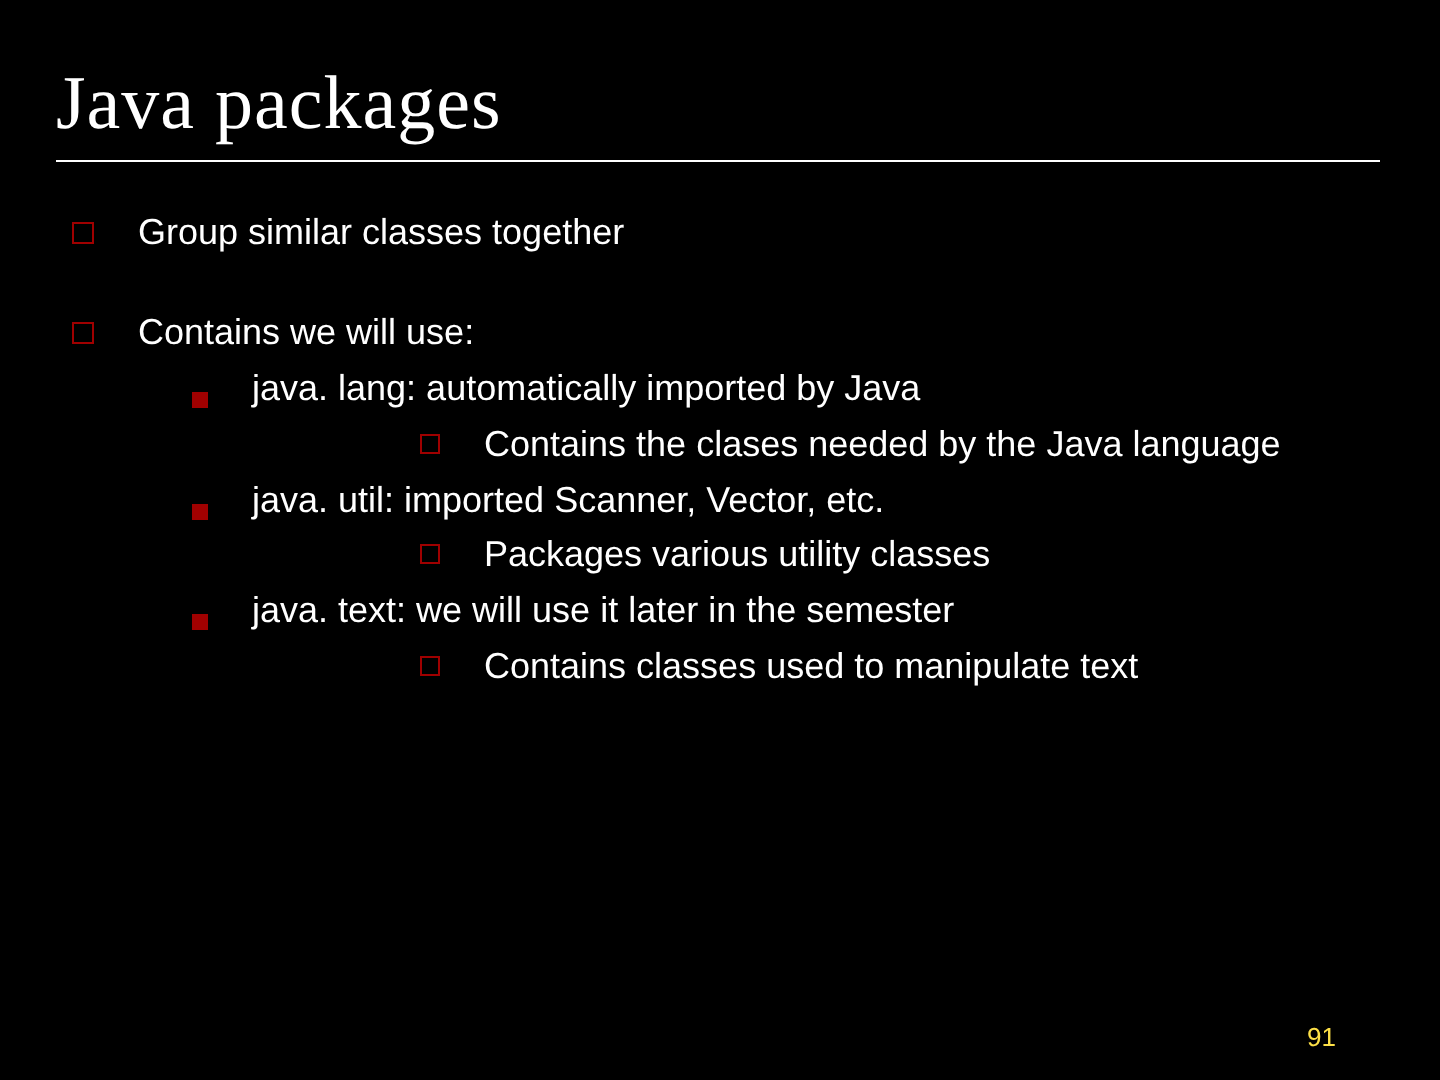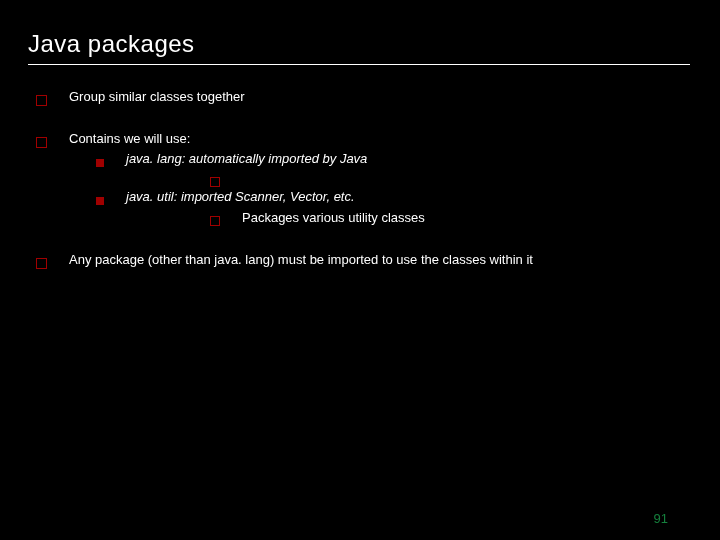--- a/index.html
+++ b/index.html
@@ -13,52 +13,52 @@
     overflow: hidden;
     position: relative;
   }
   .slide {
     padding: 30px 28px 0 28px;
     box-sizing: border-box;
     height: 100%;
     position: relative;
   }
   .title {
-    font-size: 24px;
+    font-size: 38px;
     font-weight: normal;
     margin: 0 0 6px 0;
     letter-spacing: 0.5px;
+    font-family: Liberation Serif, serif;
   }
   .title-rule {
     border: none;
     border-top: 1px solid #fff;
     margin: 0;
     width: 662px;
   }
   .content {
     margin-top: 22px;
     color: #fff;
-    font-size: 13px;
+    font-size: 18px;
     line-height: 1.55;
   }
   .lvl1 {
     margin-left: 8px;
     margin-bottom: 22px;
   }
   .lvl1-row {
     display: flex;
     align-items: flex-start;
   }
   .lvl2 {
     margin-left: 60px;
   }
   .lvl2-row {
     display: flex;
-    align-items: flex-start;
-    font-style: italic;
+    align-items: center;
   }
   .lvl3 {
     margin-left: 114px;
   }
   .lvl3-row {
     display: flex;
     align-items: flex-start;
   }
   .b-open {
     display: inline-block;
@@ -84,21 +84,21 @@
     height: 8px;
     border: 1px solid #a00000;
     margin-top: 8px;
     margin-right: 22px;
     flex-shrink: 0;
   }
   .pagenum {
     position: absolute;
     bottom: 14px;
     right: 52px;
-    color: #15803d;
+    color: #fde047;
     font-size: 13px;
   }
 </style>
 </head>
 <body>
 
 <div class="slide">
   <h1 class="title">Java packages</h1>
   <hr class="title-rule">
 
@@ -118,42 +118,49 @@
       </div>
 
       <div class="lvl2">
         <div class="lvl2-row">
           <span class="b-solid"></span>
           <span>java. lang: automatically imported by Java</span>
         </div>
         <div class="lvl3">
           <div class="lvl3-row">
             <span class="b-open-sm"></span>
+            <span>Contains the clases needed by the Java language</span>
           </div>
         </div>
       </div>
 
       <div class="lvl2">
         <div class="lvl2-row">
           <span class="b-solid"></span>
           <span>java. util: imported Scanner, Vector, etc.</span>
         </div>
         <div class="lvl3">
           <div class="lvl3-row">
             <span class="b-open-sm"></span>
             <span>Packages various utility classes</span>
           </div>
         </div>
       </div>
 
+      <div class="lvl2">
+        <div class="lvl2-row">
+          <span class="b-solid"></span>
+          <span>java. text: we will use it later in the semester</span>
+        </div>
+        <div class="lvl3">
+          <div class="lvl3-row">
+            <span class="b-open-sm"></span>
+            <span>Contains classes used to manipulate text</span>
+          </div>
+        </div>
+      </div>
     </div>
 
-    <div class="lvl1">
-      <div class="lvl1-row">
-        <span class="b-open"></span>
-        <span>Any package (other than java. lang) must be imported to use the classes within it</span>
-      </div>
-    </div>
 
   </div>
 
   <div class="pagenum">91</div>
 </div>
 
 </body></html>

